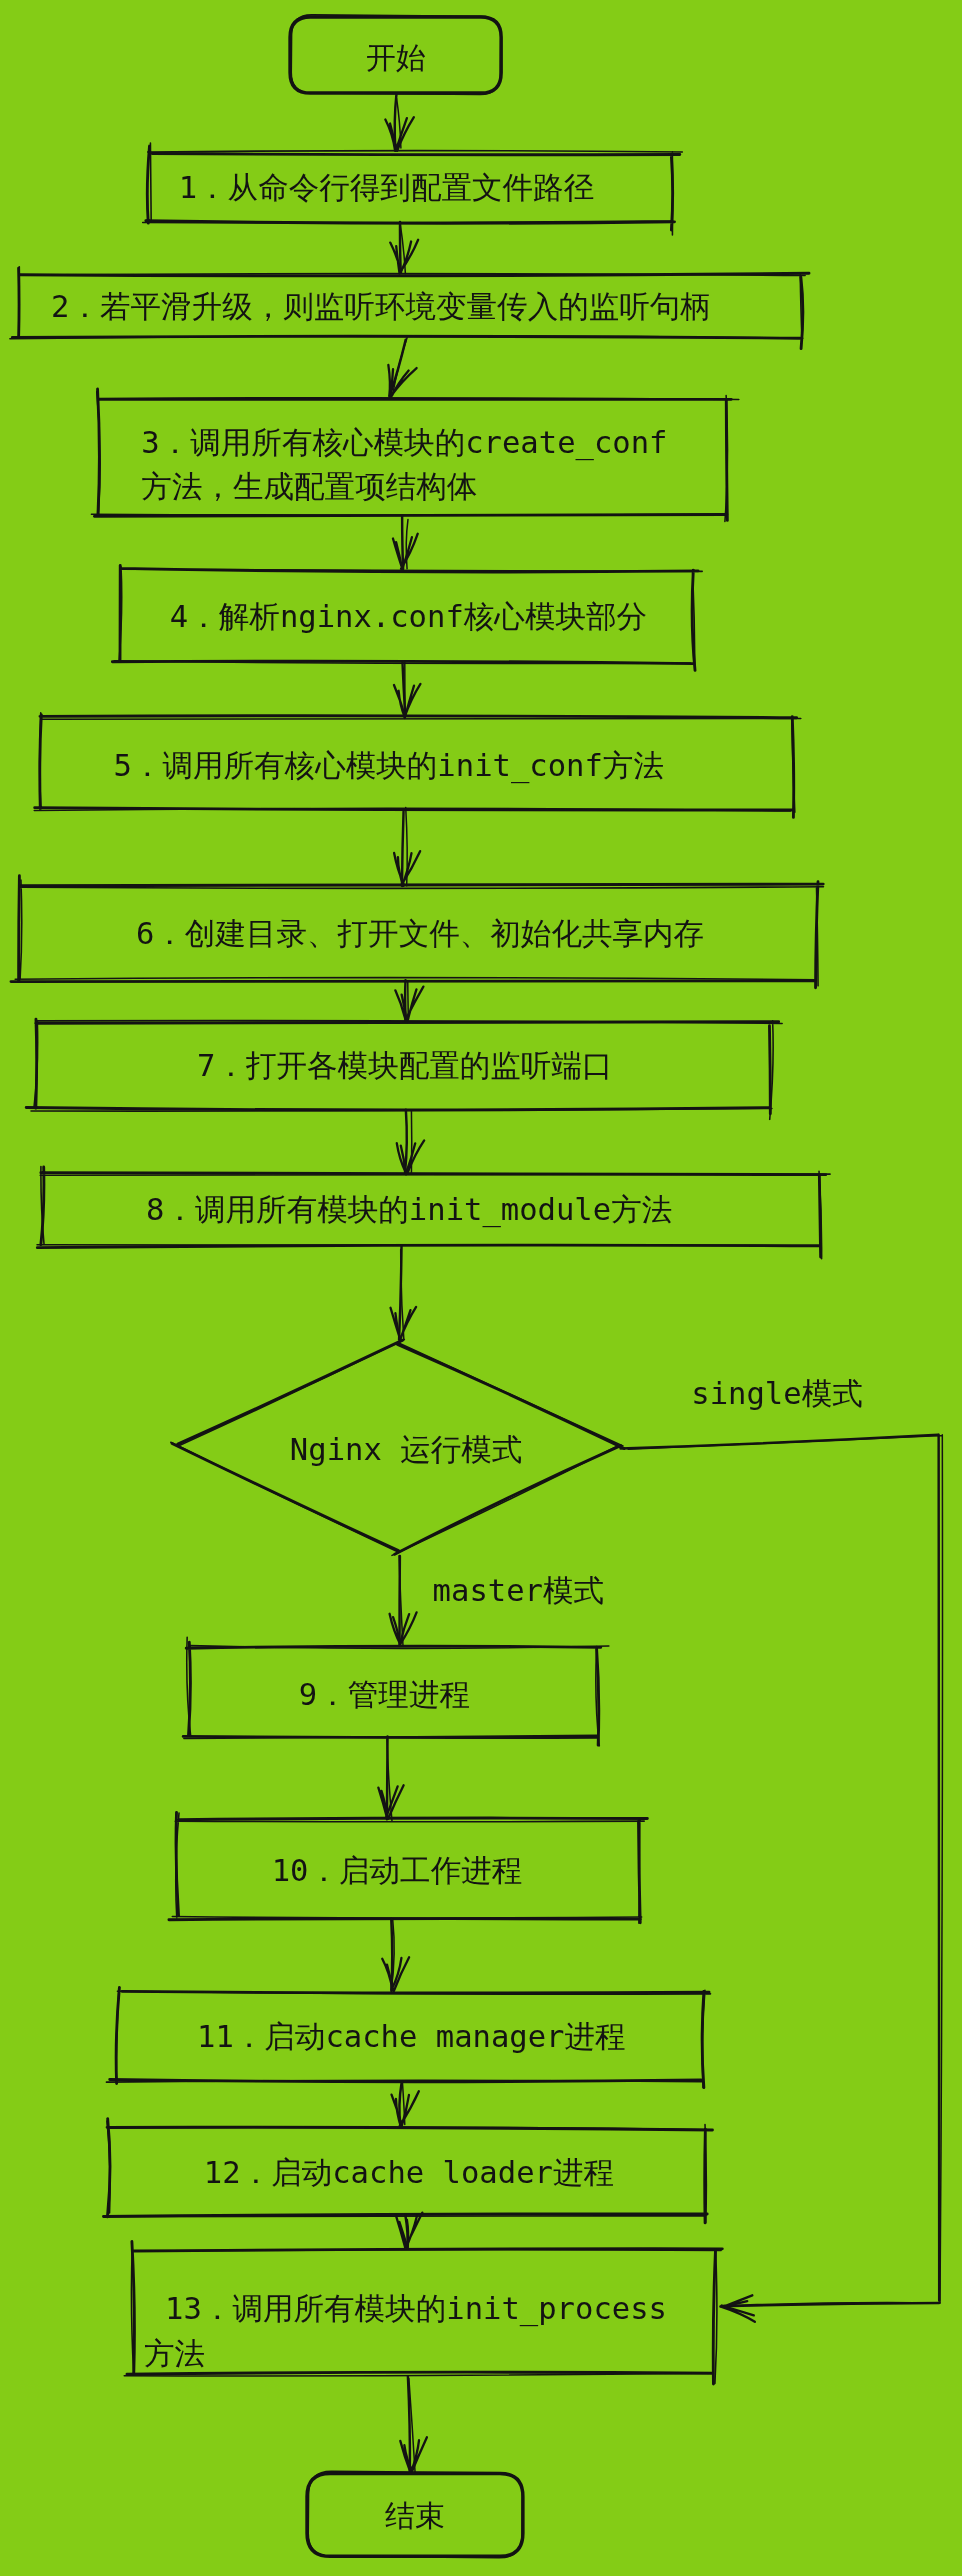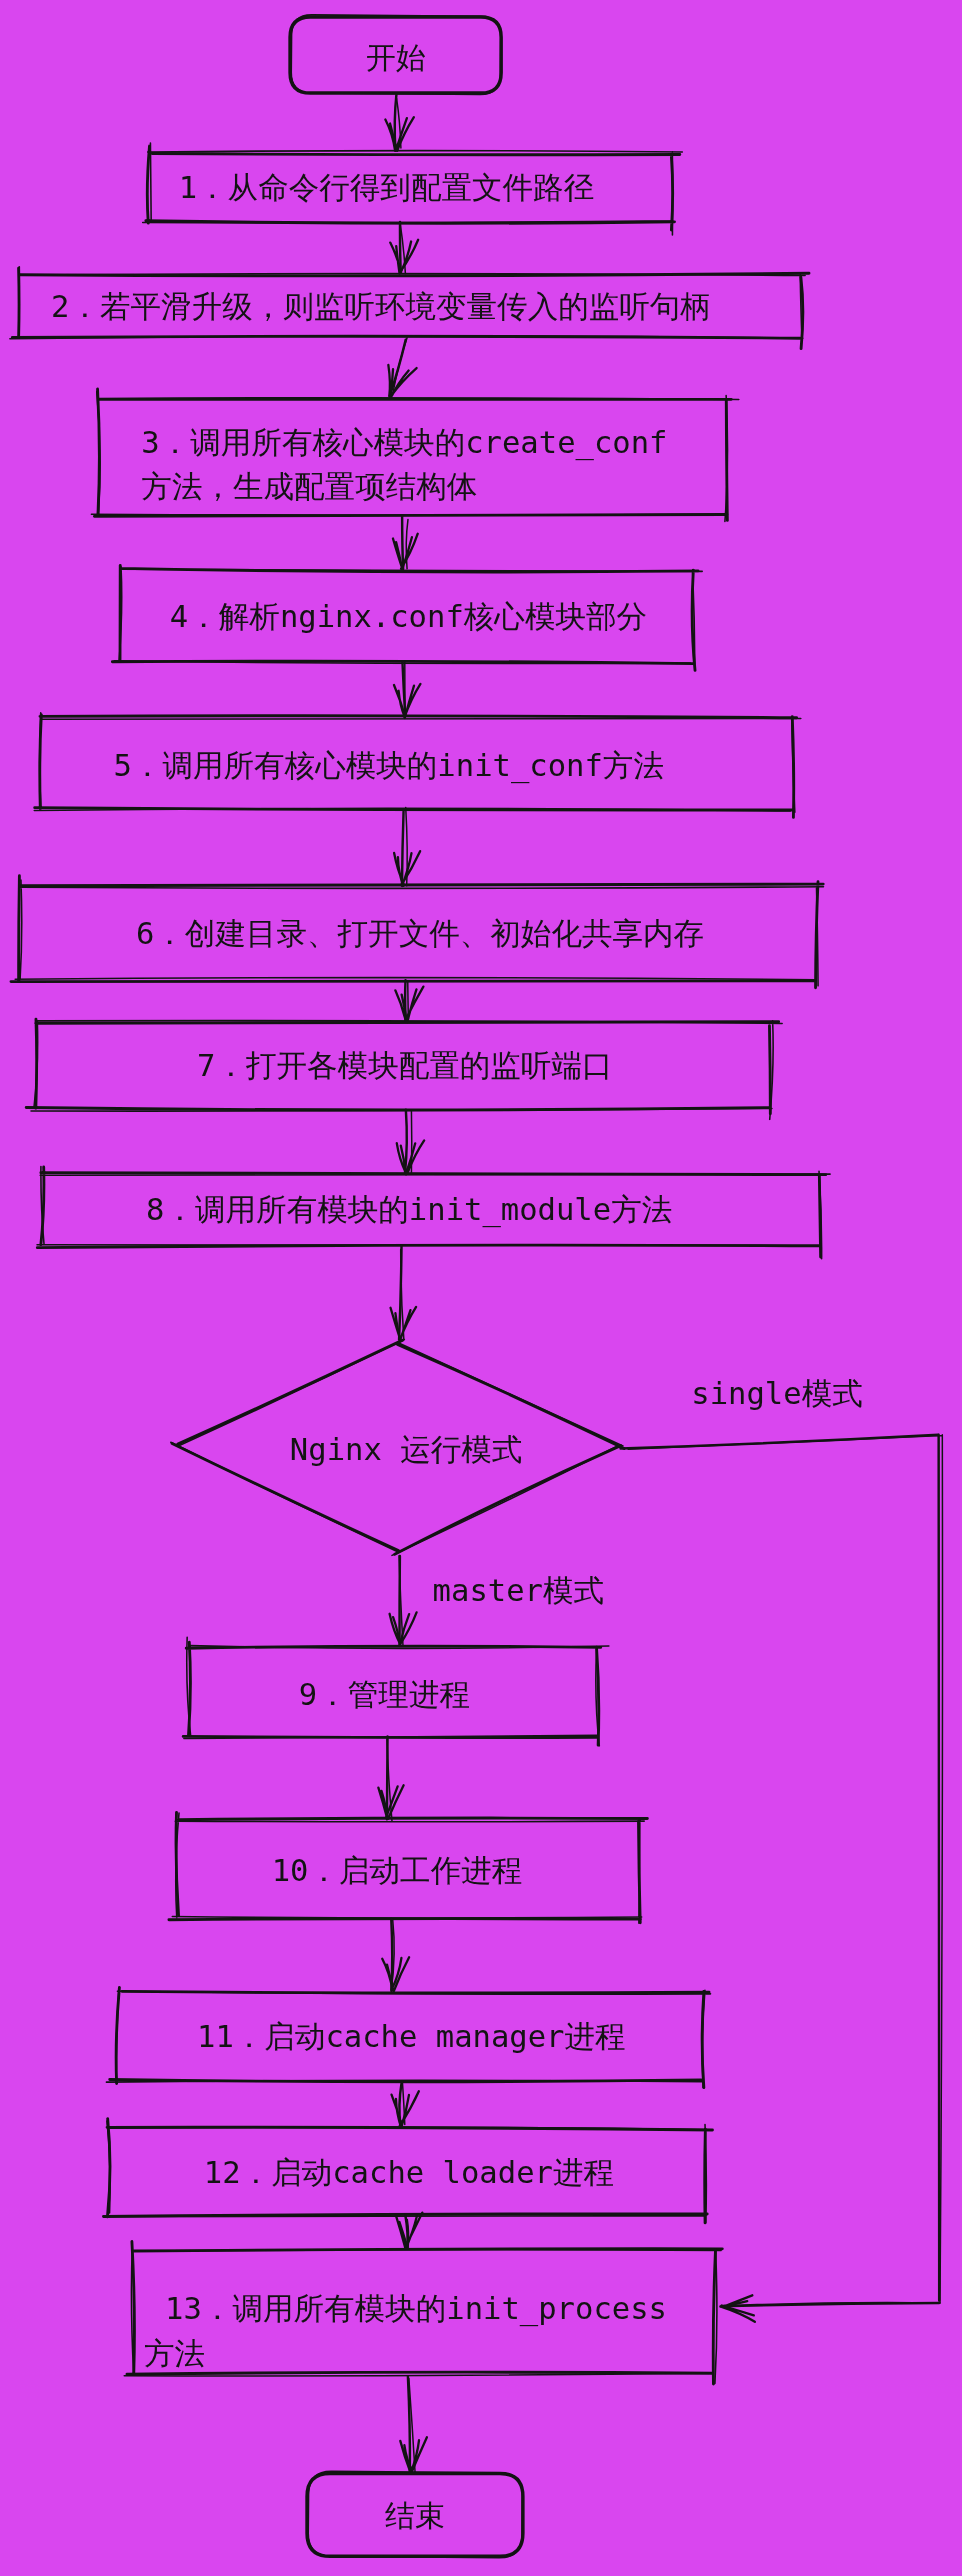--- a/index.html
+++ b/index.html
@@ -1,16 +1,16 @@
 <!DOCTYPE html>
 <html style="font-size:11px"><head>
 <meta charset="utf-8">
 <style>
   html,body{margin:0;padding:0;background:#ffffff;}
-  .page{width:963px;height:2576px;position:relative;background:#d946ef;margin:0 auto;}
+  .page{width:963px;height:2576px;position:relative;background:#84cc16;margin:0 auto;}
   svg{display:block;}
   text{font-family:"DejaVu Sans Mono","DejaVu Sans",sans-serif;fill:#131313;}
   .t{font-size:45px;}
   .tt{font-size:44px;}
   .node path{fill:none;stroke:#131313;stroke-linecap:round;stroke-linejoin:round;}
   .node path.fill{stroke:none;}
 </style>
 </head>
 <body>
 

